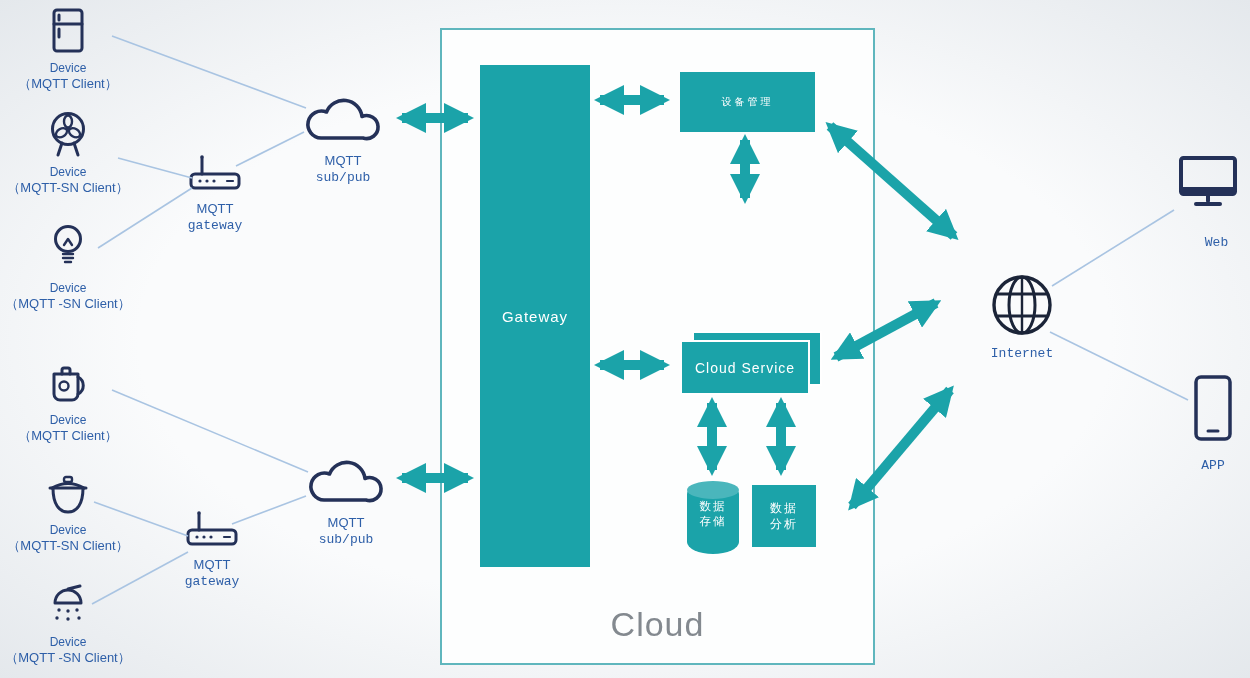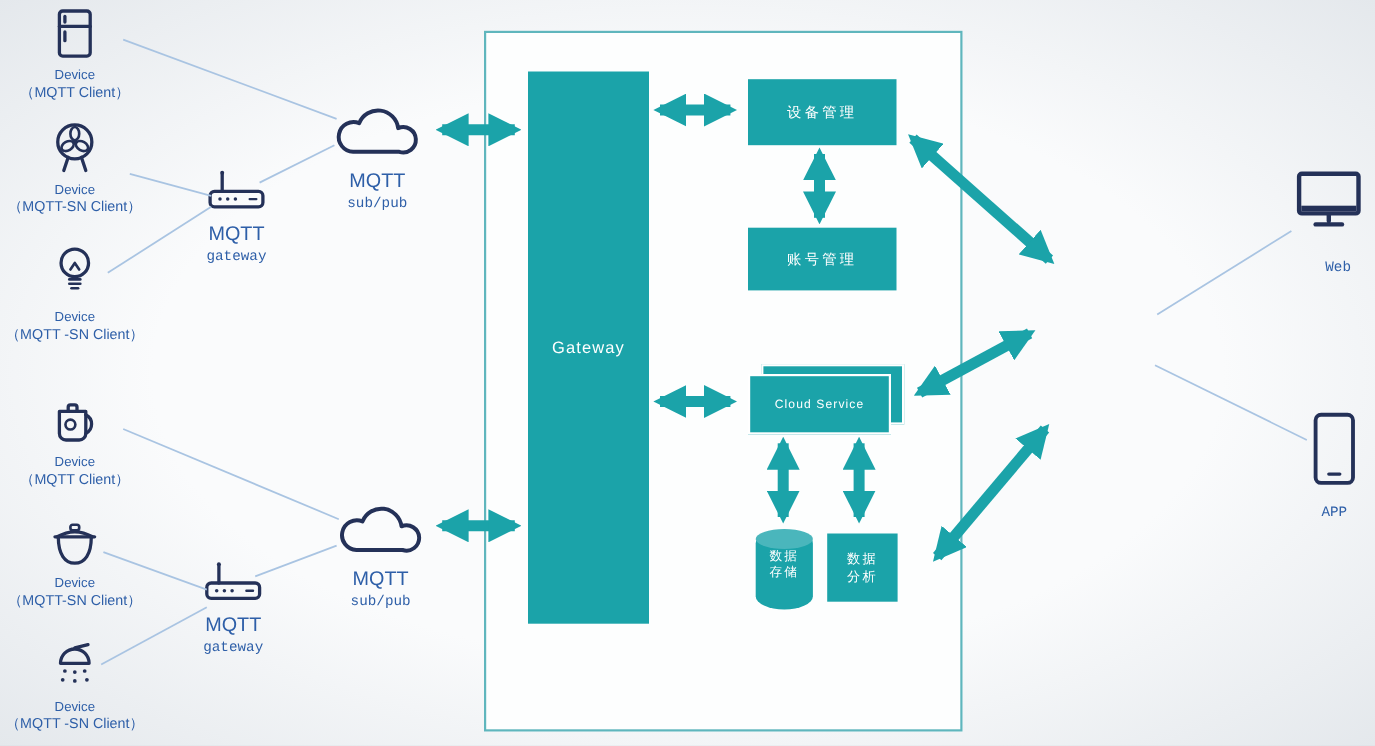--- a/index.html
+++ b/index.html
@@ -3,28 +3,28 @@
 <meta charset="utf-8">
 <style>
   * { margin:0; padding:0; box-sizing:border-box; }
   body { background:#cfd4d9; font-family:"Liberation Sans", sans-serif; }
   .canvas { position:relative; width:1250px; height:678px; overflow:hidden;
             background:radial-gradient(ellipse at 50% 50%, #fafbfc 55%, #e4e8ec 100%); }
   .abs { position:absolute; }
   .col { display:flex; flex-direction:column; align-items:center; text-align:center; }
   .lbl  { color:#2E5FA8; font-size:12px; line-height:1.35; margin-top:6px; }
   .lbl2 { color:#2E5FA8; font-size:13px; line-height:1.3; }
-  .lblm { color:#2E5FA8; font-size:18px; line-height:1.4; margin-top:6px; }
+  .lblm { color:#2E5FA8; font-size:13px; line-height:1.4; margin-top:6px; }
   .lblm2{ color:#2E5FA8; font-size:13px; line-height:1.3;font-family:Liberation Mono, monospace; }
   .panel { border:2px solid #5FB6BD; background:#fdfefe; }
   .teal-box { position:absolute; background:#1BA3A9; color:#fff;
               display:flex; align-items:center; justify-content:center; }
-  .box-cn { font-size:13px; letter-spacing:3px; }
+  .box-cn { font-size:10px; letter-spacing:3px; }
   .gw-rect { font-size:15px; letter-spacing:1px; }
-  .svc-front { border:2px solid #ffffff; font-size:11px; letter-spacing:1px;text-align:center; }
+  .svc-front { border:2px solid #ffffff; font-size:14px; letter-spacing:1px;text-align:center; }
   .cyl { position:absolute; background:#1BA3A9; border-radius:26px/12px;
          display:flex; flex-direction:column; align-items:center; justify-content:flex-start; }
   .cyl::before { content:""; position:absolute; top:-1px; left:0; right:0; height:18px;
                  background:#4AB6BC; border-radius:50%; }
   .cyl span { position:relative; color:#fff; font-size:11.5px; line-height:1.3; letter-spacing:2px; }
   .cyl span:first-of-type { margin-top:17px; }
   .two-line { flex-direction:column; font-size:12px; line-height:1.35; letter-spacing:2px; }
   .cloud-title { color:#83898F; font-size:34px; letter-spacing:1px; text-align:center; }
   svg.icon { display:block; }
   .overlay { position:absolute; left:0; top:0; pointer-events:none; }
@@ -176,41 +176,51 @@
   <div class="abs panel" style="left:440px; top:28px; width:435px; height:637px;">
 
     <div class="teal-box gw-rect" style="left:38px; top:35px; width:110px; height:502px;">
       <span>Gateway</span>
     </div>
 
     <div class="teal-box box-cn" style="left:238px; top:42px; width:135px; height:60px;">
       <span>设备管理</span>
     </div>
 
-    <div class="teal-box box-cn" style="left:238px; top:177px; width:135px; height:57px;">
-      <span>账号管理</span>
-    </div>
 
     <div class="teal-box svc-front" style="left:250px; top:301px; width:130px; height:55px;"></div>
     <div class="teal-box svc-front" style="left:238px; top:310px; width:130px; height:55px;">
       <span>Cloud Service</span>
     </div>
 
     <div class="cyl" style="left:245px; top:452px; width:52px; height:72px;">
       <span>数据</span>
       <span>存储</span>
     </div>
 
     <div class="teal-box two-line" style="left:310px; top:455px; width:64px; height:62px;">
       <span>数据</span>
       <span>分析</span>
     </div>
 
-  </div>
-
+    <div class="abs cloud-title" style="left:0; right:0; top:575px;">Cloud</div>
+  </div>
+
+  <div class="abs col" style="left:972px; top:272px; width:100px;">
+    <svg class="icon" width="66" height="66" viewBox="0 0 66 66">
+      <g fill="none" stroke="#1b2438" stroke-linecap="round">
+        <circle cx="33" cy="33" r="28" stroke-width="3.4"></circle>
+        <ellipse cx="33" cy="33" rx="13" ry="28" stroke-width="3"></ellipse>
+        <line x1="8" y1="22" x2="58" y2="22" stroke-width="3"></line>
+        <line x1="8" y1="44" x2="58" y2="44" stroke-width="3"></line>
+        <line x1="33" y1="5" x2="33" y2="61" stroke-width="2.4"></line>
+      </g>
+    </svg>
+    <span class="lblm2" style="margin-top:8px;">Internet</span>
+  </div>
 
   <div class="abs col" style="left:1158px; top:155px; width:100px;">
     <svg class="icon" width="60" height="54" viewBox="0 0 60 54">
       <g fill="none" stroke="#243158" stroke-linecap="round" stroke-linejoin="round">
         <rect x="3" y="3" width="54" height="36" rx="2.5" stroke-width="4"></rect>
         <line x1="30" y1="41" x2="30" y2="46" stroke-width="4"></line>
         <line x1="18" y1="49" x2="42" y2="49" stroke-width="4"></line>
       </g>
       <rect x="5" y="32" width="50" height="5" fill="#243158"></rect>
     </svg>

